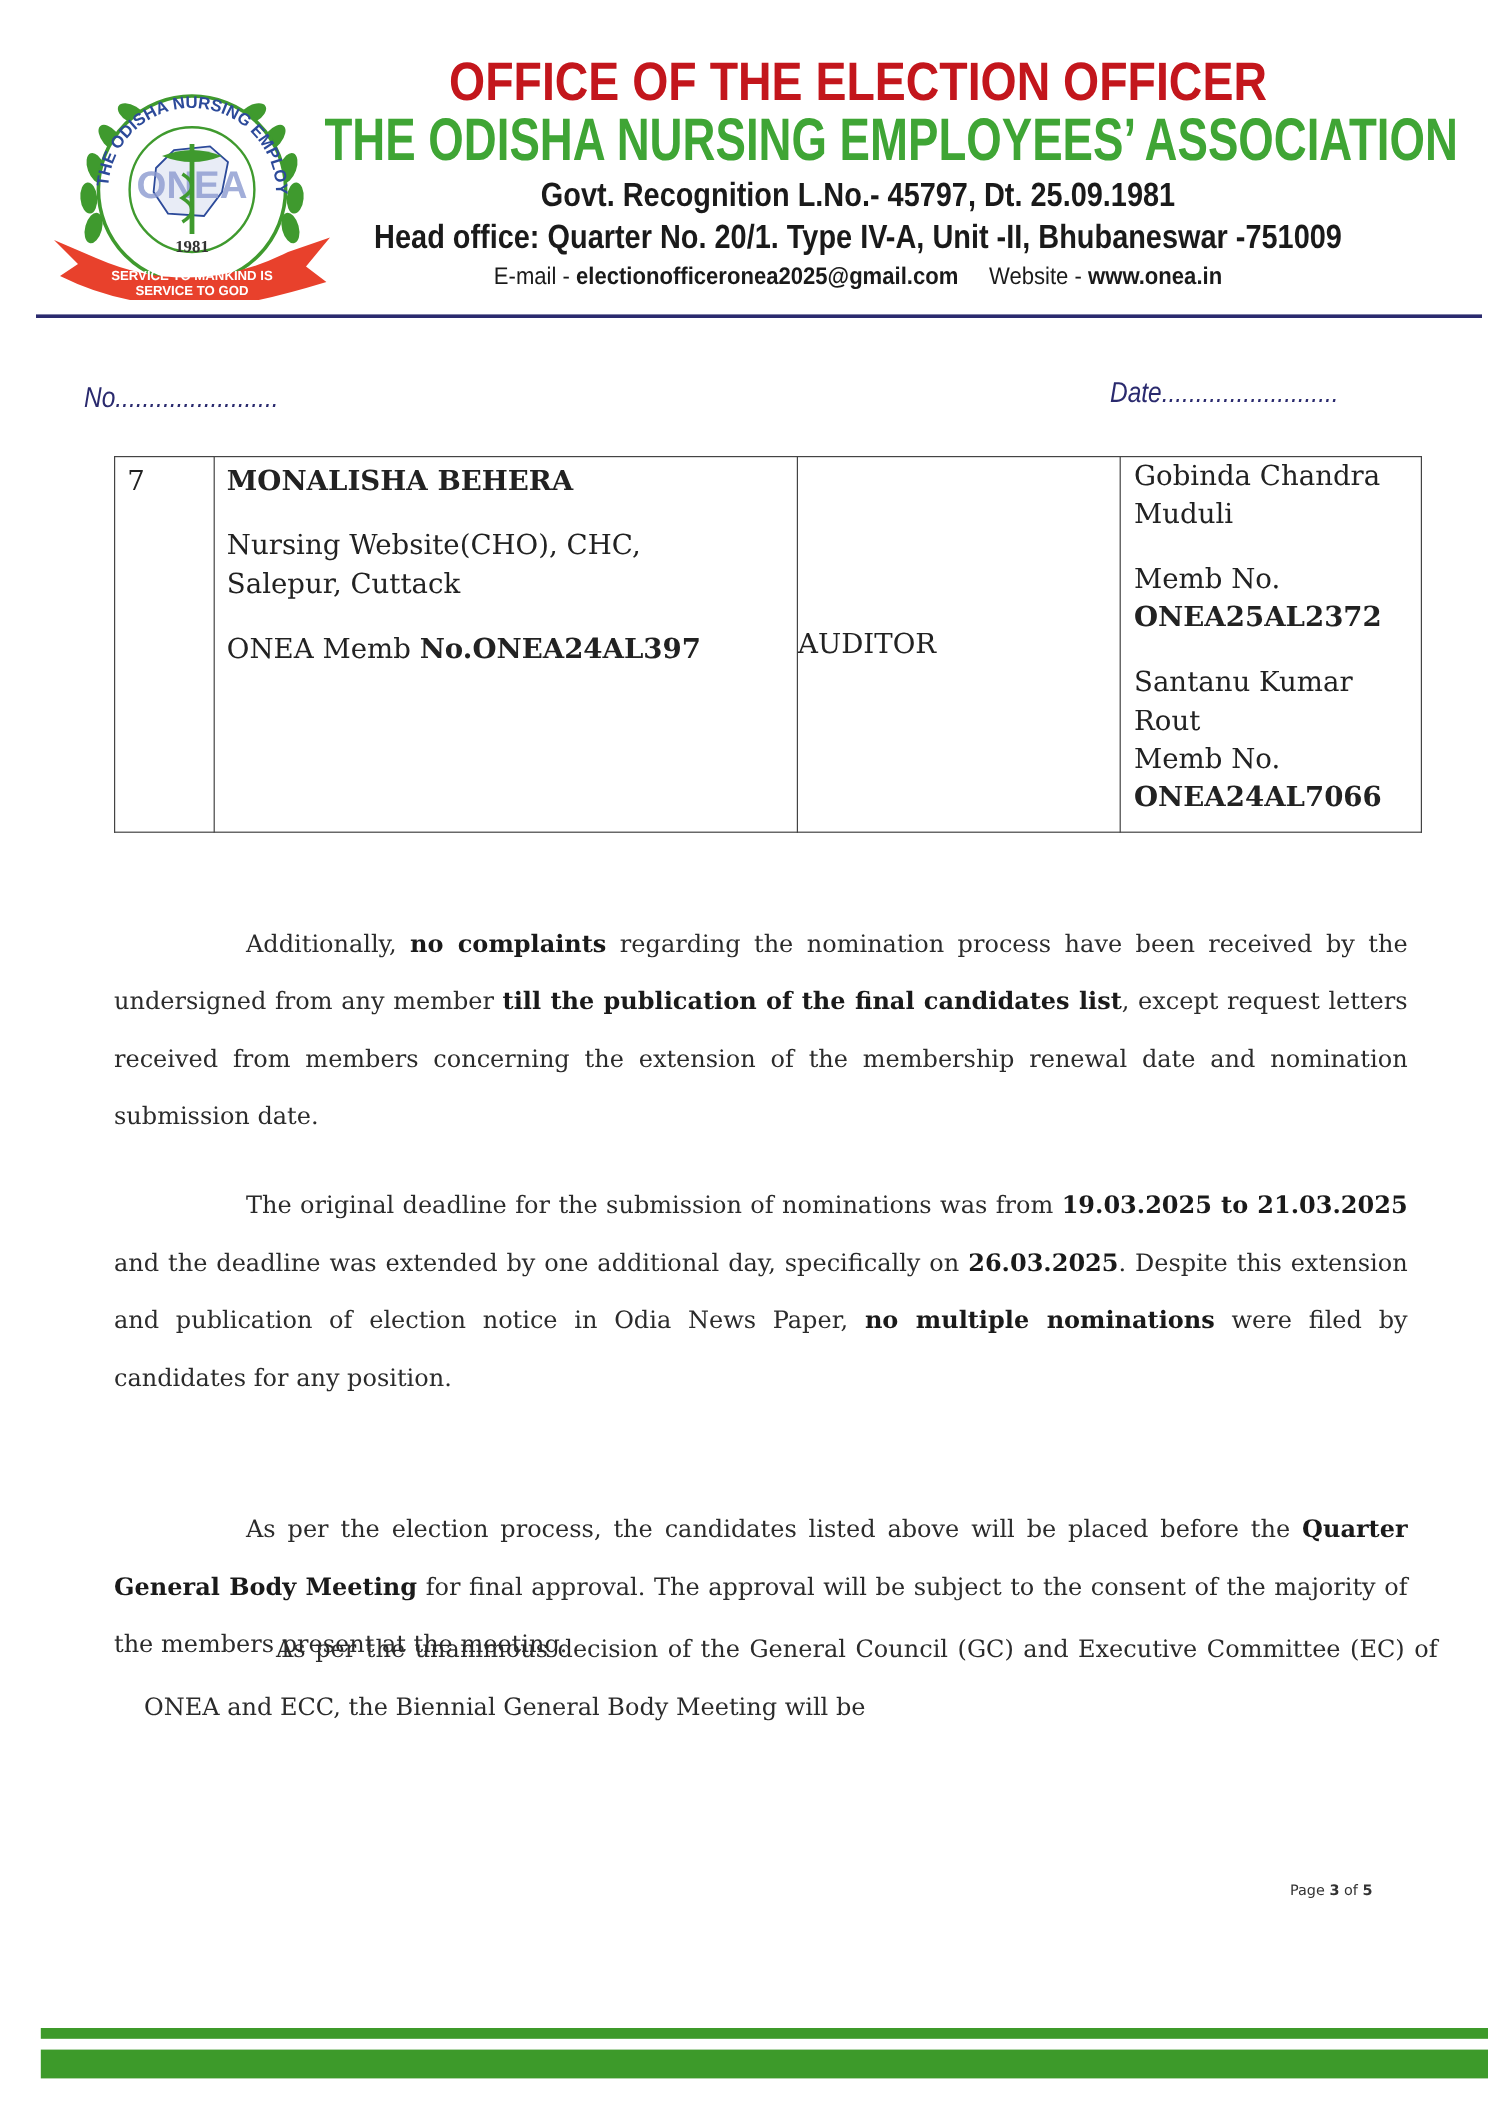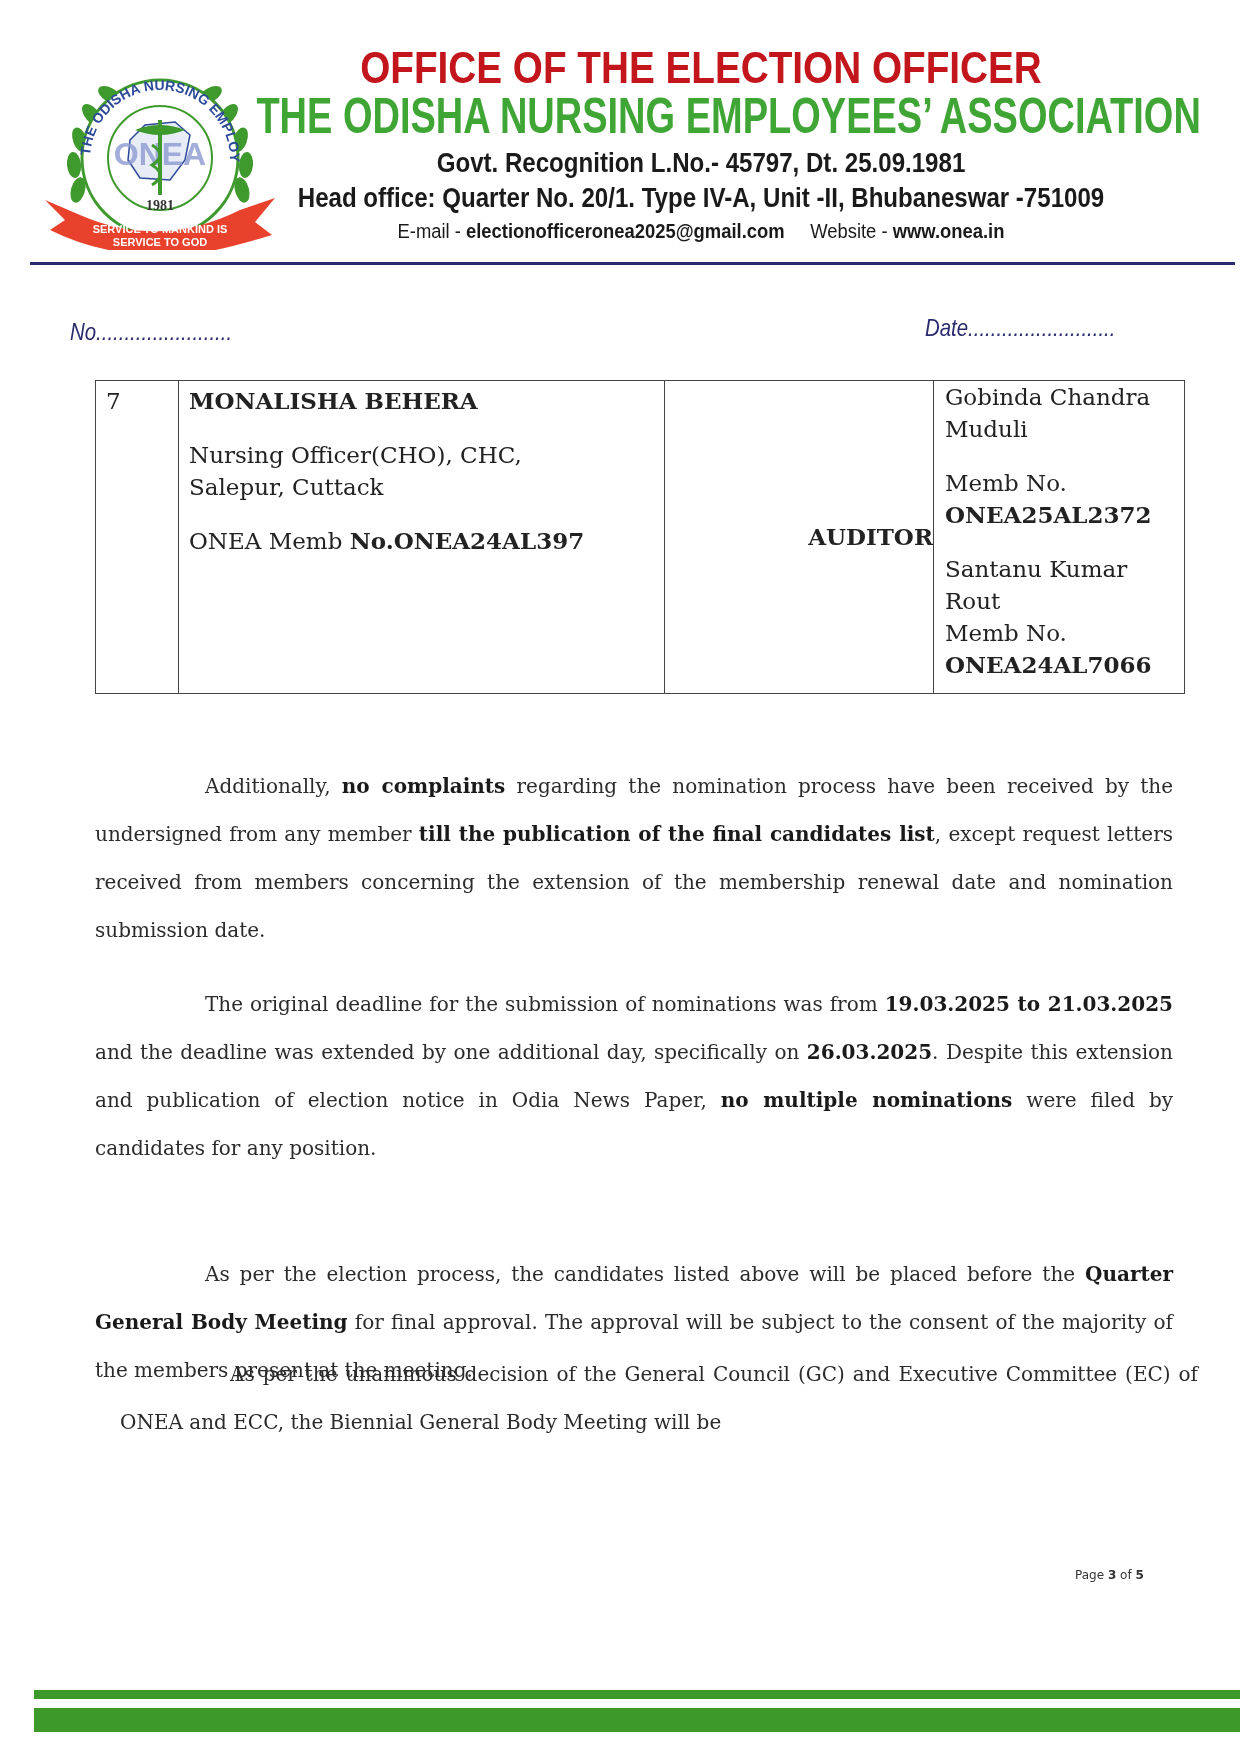--- a/index.html
+++ b/index.html
@@ -1,37 +1,37 @@
 <!DOCTYPE html>
 <html><head>
 <meta charset="utf-8">
 <style>
   html, body { margin: 0; padding: 0; background: #ffffff; }
   body { width: 1240px; height: 1753px; position: relative; overflow: hidden; font-family: "DejaVu Serif", serif; color: #222; }
 
   
   .logo { position: absolute; left: 40px; top: 50px; width: 240px; height: 200px; }
-  .hdr-title { position: absolute; left: 276px; top: 42px; width: 850px; text-align: center; }
+  .hdr-title { position: absolute; left: 290px; top: 42px; width: 850px; text-align: center; }
   .t1 { font-family: "Liberation Sans", sans-serif; font-weight: bold; color: #c3161c; font-size: 45px; letter-spacing: 0px; line-height: 52px; transform: scaleX(0.86); transform-origin: center; white-space: nowrap; }
   .t2 { font-family: "Liberation Sans", sans-serif; font-weight: bold; color: #3fa535; font-size: 50px; line-height: 56px; transform: scaleX(0.76); transform-origin: center; white-space: nowrap; margin-top: -6px; margin-left: -160px; margin-right: -160px;}
   .t3 { font-family: "Liberation Sans", sans-serif; font-weight: bold; color: #1a1a1a; font-size: 28px; line-height: 34px; transform: scaleX(0.86); transform-origin: center; white-space: nowrap; margin-top: 2px;}
   .t4 { font-family: "Liberation Sans", sans-serif; font-weight: bold; color: #1a1a1a; font-size: 28px; line-height: 36px; transform: scaleX(0.86); transform-origin: center; white-space: nowrap; margin-left: -100px; margin-right: -100px;}
   .t5 { font-family: "Liberation Sans", sans-serif; color: #1a1a1a; font-size: 20px; line-height: 30px; transform: scaleX(0.92); transform-origin: center; white-space: nowrap; }
   .t5 b { font-weight: bold; }
   .hdr-rule { position: absolute; left: 30px; top: 262px; width: 1205px; height: 3px; background: #2a2a6e; }
 
   .no-line { position: absolute; left: 70px; top: 318px; font-family: "Liberation Sans", sans-serif; font-style: italic; color: #2a2a6e; font-size: 24px; transform: scaleX(0.85); transform-origin: left; }
   .date-line { position: absolute; left: 925px; top: 314px; font-family: "Liberation Sans", sans-serif; font-style: italic; color: #2a2a6e; font-size: 24px; transform: scaleX(0.85); transform-origin: left; }
 
   
   table.cand { position: absolute; left: 95px; top: 380px; width: 1090px; border-collapse: collapse; }
   table.cand td { border: 1.5px solid #444; vertical-align: top; font-size: 23px; line-height: 32px; padding: 0; }
   td.c-num { width: 72px; padding: 4px 0 0 10px !important; }
   td.c-name { width: 465px; padding: 4px 10px 0 10px !important; height: 308px; margin-left: 44px; }
-  td.c-post { width: 268px; text-align: right; vertical-align: middle !important; font-weight: bold; }
+  td.c-post { width: 268px; text-align: left; vertical-align: middle !important; font-weight: normal; }
   td.c-prop { padding: 0 10px 0 11px !important; }
   .gap { height: 22px; }
 
   
   .body { position: absolute; left: 95px; width: 1078px; font-size: 20px; line-height: 48px; text-align: justify; color: #2b2b2b; }
   .body b { color: #1a1a1a; }
   .p1 { top: 762px; }
   .p2 { top: 980px; }
   .p3 { top: 1250px; }
   .p4 { top: 1350px; margin-left: 25px; }
@@ -98,21 +98,21 @@
 <div class="no-line">No........................</div>
 <div class="date-line">Date..........................</div>
 
 <table class="cand">
   <tbody>
       <tr>
     <td class="c-num">7</td>
     <td class="c-name">
       <div><b>MONALISHA BEHERA</b></div>
       <div class="gap"></div>
-      <div>Nursing Officer(CHO), CHC,</div>
+      <div>Nursing Website(CHO), CHC,</div>
       <div>Salepur, Cuttack</div>
       <div class="gap"></div>
       <div><span>ONEA Memb </span><b>No.ONEA24AL397</b></div>
     </td>
     <td class="c-post">AUDITOR</td>
     <td class="c-prop">
       <div>Gobinda Chandra Muduli</div>
       <div class="gap"></div>
       <div>Memb No.</div>
       <div><b>ONEA25AL2372</b></div>

